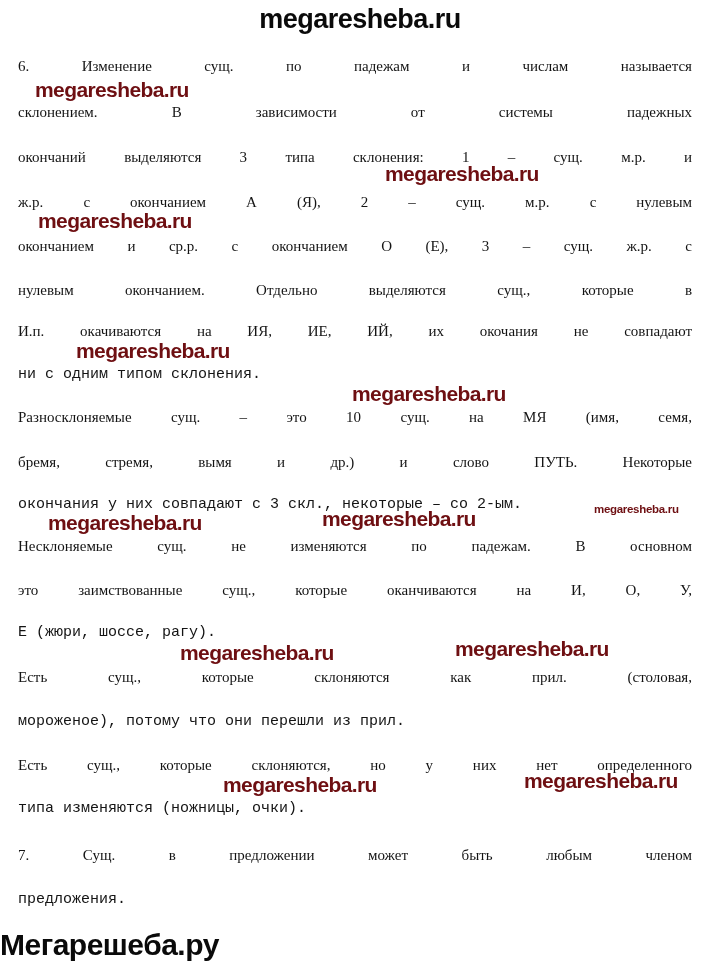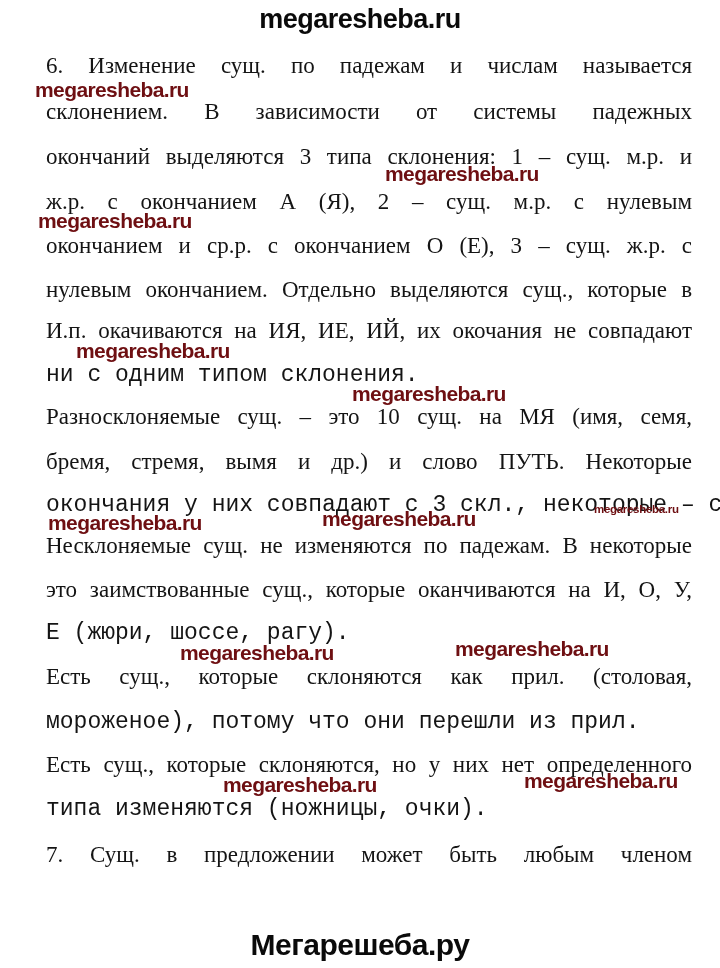--- a/index.html
+++ b/index.html
@@ -19,28 +19,28 @@
   }
   .site-head{
     position:absolute;top:4px;left:0;right:0;
     text-align:center;
     font-family:"Liberation Sans","DejaVu Sans",sans-serif;
     font-weight:bold;font-size:27px;letter-spacing:-0.5px;
     color:#0a0a0a;
   }
   .site-foot{
     position:absolute;top:928px;left:0;right:0;
-    text-align:center;
+    text-align:left;
     font-family:"Liberation Sans","DejaVu Sans",sans-serif;
     font-weight:bold;font-size:30px;letter-spacing:-0.5px;
     color:#0a0a0a;
   }
   .line{
-    position:absolute;left:46px;right:28px;
-    font-size:23px;line-height:26px;height:26px;
+    position:absolute;left:18px;right:28px;
+    font-size:15px;line-height:26px;height:26px;
     white-space:nowrap;
   }
   .line.j{
     text-align:justify;
     text-align-last:justify;
     -moz-text-align-last:justify;
     white-space:normal;
   }
   .line.l{text-align:left;font-family:Liberation Mono, monospace;}
   .wm{
@@ -64,28 +64,29 @@
   <div class="line j" style="top:99px">склонением. В зависимости от системы падежных</div>
   <div class="line j" style="top:144px">окончаний выделяются 3 типа склонения: 1 – сущ. м.р. и</div>
   <div class="line j" style="top:189px">ж.р. с окончанием А (Я), 2 – сущ. м.р. с нулевым</div>
   <div class="line j" style="top:233px">окончанием и ср.р. с окончанием О (Е), 3 – сущ. ж.р. с</div>
   <div class="line j" style="top:277px">нулевым окончанием. Отдельно выделяются сущ., которые в</div>
   <div class="line j" style="top:318px">И.п. окачиваются на ИЯ, ИЕ, ИЙ, их окочания не совпадают</div>
   <div class="line l" style="top:362px">ни с одним типом склонения.</div>
   <div class="line j" style="top:404px">Разносклоняемые сущ. – это 10 сущ. на МЯ (имя, семя,</div>
   <div class="line j" style="top:449px">бремя, стремя, вымя и др.) и слово ПУТЬ. Некоторые</div>
   <div class="line l" style="top:492px">окончания у них совпадают с 3 скл., некоторые – со 2-ым.</div>
-  <div class="line j" style="top:533px">Несклоняемые сущ. не изменяются по падежам. В некоторые</div>
+  <div class="line j" style="top:533px">Несклоняемые сущ. не изменяются по падежам. В основном</div>
   <div class="line l" style="top:620px">Е (жюри, шоссе, рагу).</div>
   <div class="line j" style="top:577px">это заимствованные сущ., которые оканчиваются на И, О, У,</div>
   <div class="line j" style="top:664px">Есть сущ., которые склоняются как прил. (столовая,</div>
   <div class="line l" style="top:709px">мороженое), потому что они перешли из прил.</div>
   <div class="line j" style="top:752px">Есть сущ., которые склоняются, но у них нет определенного</div>
   <div class="line l" style="top:796px">типа изменяются (ножницы, очки).</div>
   <div class="line j" style="top:842px">7. Сущ. в предложении может быть любым членом</div>
+  <div class="line l" style="top:887px">предложения.</div>
 
   <span class="wm" style="left:35px;top:79px">megaresheba.ru</span>
   <span class="wm" style="left:385px;top:163px">megaresheba.ru</span>
   <span class="wm" style="left:38px;top:210px">megaresheba.ru</span>
   <span class="wm" style="left:76px;top:340px">megaresheba.ru</span>
   <span class="wm" style="left:352px;top:383px">megaresheba.ru</span>
   <span class="wm sm" style="left:594px;top:503px">megaresheba.ru</span>
   <span class="wm" style="left:48px;top:512px">megaresheba.ru</span>
   <span class="wm" style="left:322px;top:508px">megaresheba.ru</span>
   <span class="wm" style="left:180px;top:642px">megaresheba.ru</span>

